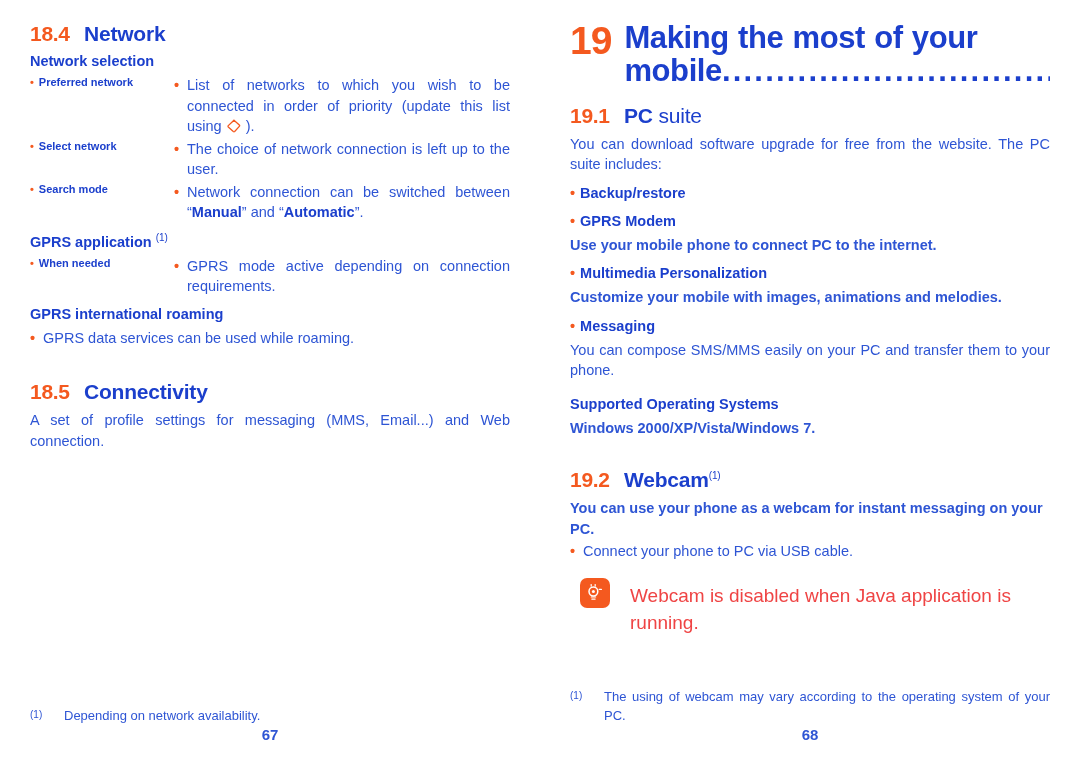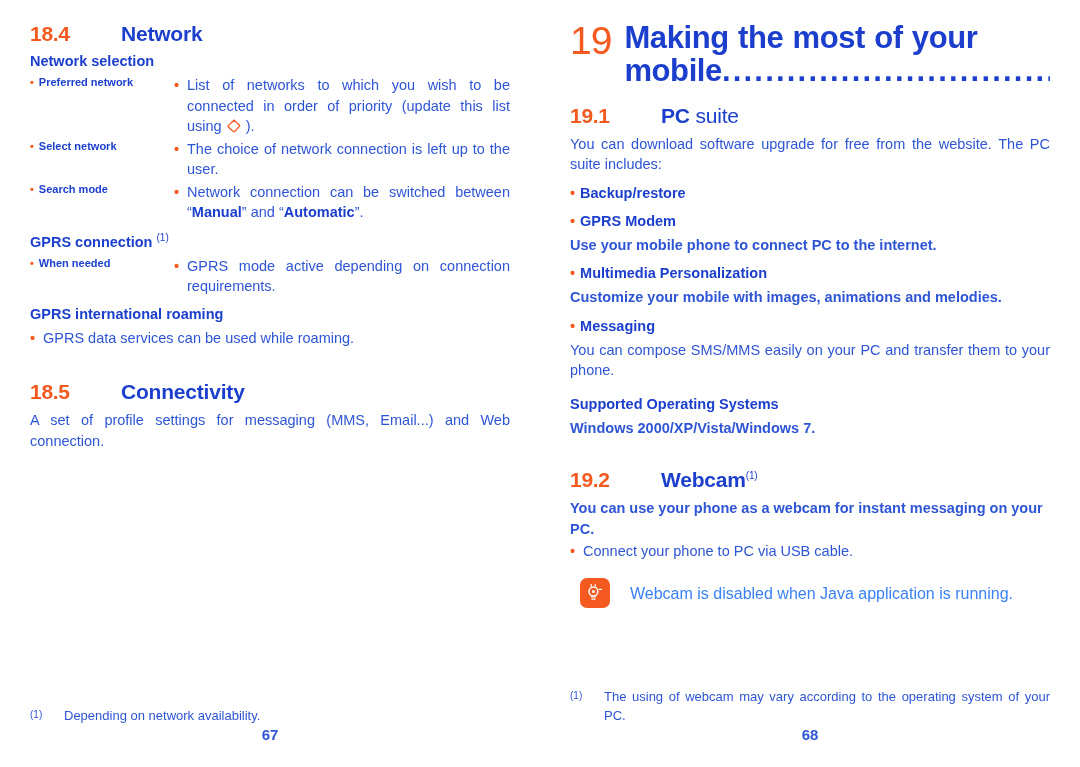--- a/index.html
+++ b/index.html
@@ -33,21 +33,20 @@
     --blue-head: #1B3FCC;
     --blue-body: #2E55D4;
   }
 
   
   .sec-head {
     display: flex;
     align-items: flex-start;
     margin: 0 0 7px 0;
     line-height: 1.1;
-    gap: 37px;
   }
   .sec-num {
     color: #F4591F;
     font-weight: bold;
     font-size: 21px;
     letter-spacing: -0.3px;
     min-width: 54px;
   }
   .sec-title {
     color: #1B3FCC;
@@ -64,21 +63,21 @@
   }
 
   
   .chap-head {
     display: flex;
     align-items: flex-start;
     margin: 0 0 16px 0;
   }
   .chap-num {
     color: #F4591F;
-    font-weight: normal;
+    font-weight: bold;
     font-size: 39px;
     line-height: 0.95;
     letter-spacing: -1px;
     padding-right: 13px;
     flex: 0 0 auto;
   }
   .chap-title {
     color: #1B3FCC;
     font-weight: bold;
     font-size: 31px;
@@ -208,22 +207,22 @@
     width: 30px;
     height: 30px;
     border-radius: 7px;
     background: #F4591F;
     margin-right: 20px;
     display: flex;
     align-items: center;
     justify-content: center;
   }
   .tip-text {
-    color: #3b82f6;
-    font-size: 16px;
+    color: #ef4444;
+    font-size: 19px;
     line-height: 1.42;
     padding-top: 5px;
   }
 
   
   .footnote {
     position: absolute;
     left: 30px;
     right: 30px;
     bottom: 42px;
@@ -279,21 +278,21 @@
         <div class="defterm">Select network</div>
         <div class="defdesc">The choice of network connection is left up to the user.</div>
       </div>
 
       <div class="defrow">
         <div class="defterm">Search mode</div>
         <div class="defdesc"><span>Network connection can be switched between “</span><span class="b">Manual</span><span>” and “</span><span class="b">Automatic</span><span>”.</span></div>
       </div>
     </div>
 
-    <h4 class="sub" style="margin-top:8px;"><span>GPRS connection</span> <span class="sup">(1)</span></h4>
+    <h4 class="sub" style="margin-top:8px;"><span>GPRS application</span> <span class="sup">(1)</span></h4>
 
     <div class="deflist">
       <div class="defrow">
         <div class="defterm">When needed</div>
         <div class="defdesc">GPRS mode active depending on connection requirements.</div>
       </div>
     </div>
 
     <h4 class="sub" style="margin-top:8px;">GPRS international roaming</h4>
     <p class="bp">GPRS data services can be used while roaming.</p>

